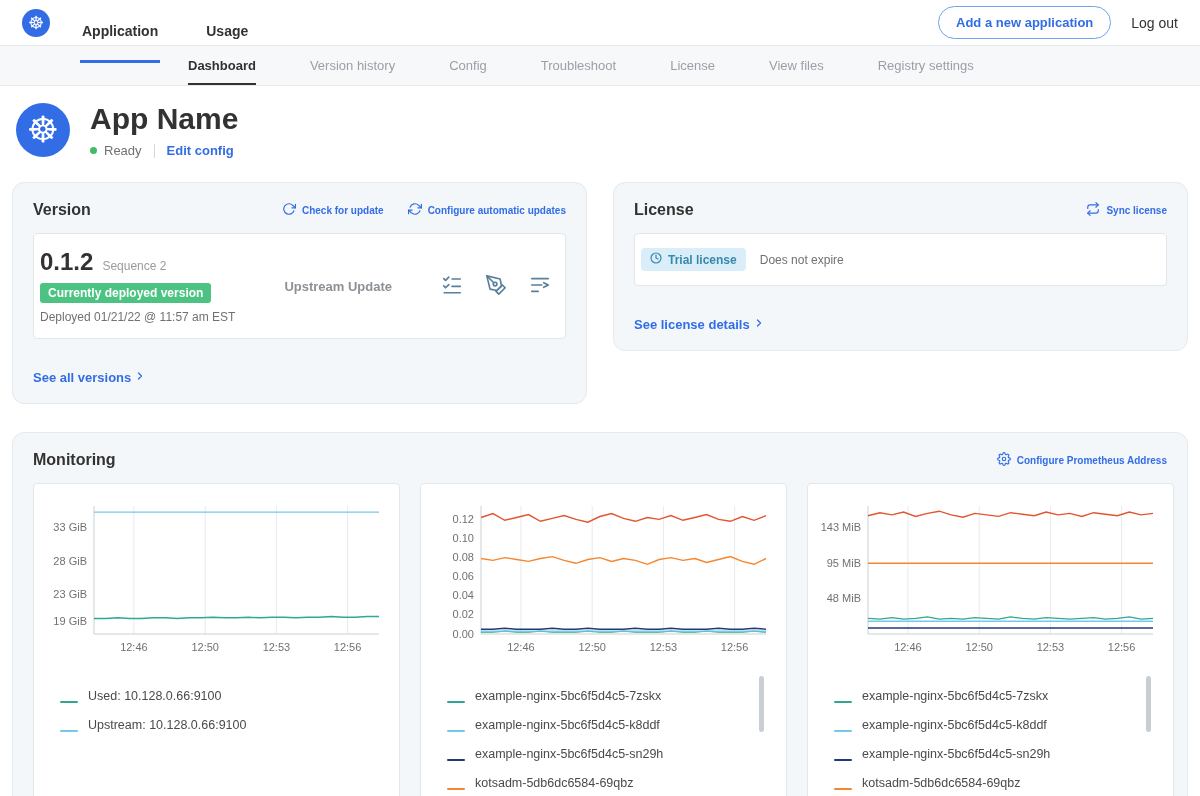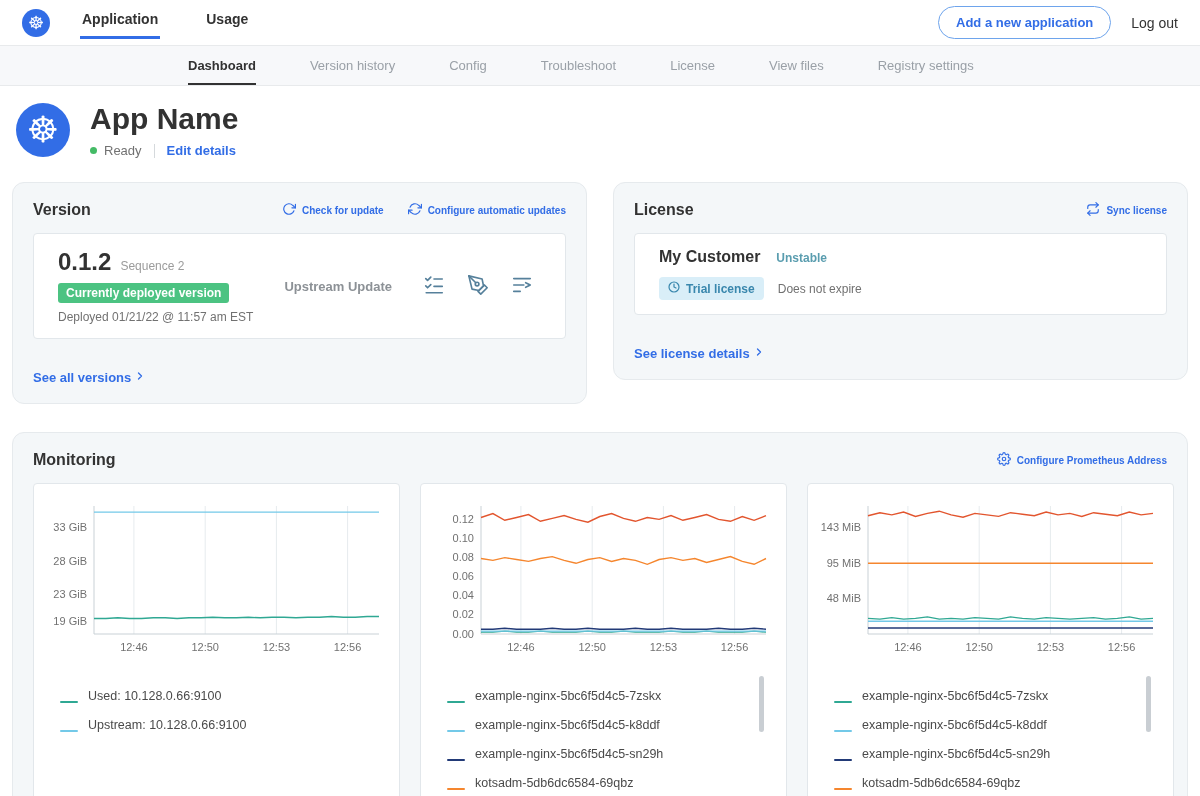--- a/index.html
+++ b/index.html
@@ -5,21 +5,21 @@
   *{box-sizing:border-box;}
   html,body{margin:0;padding:0;background:#fff;}
   body{font-family:"Liberation Sans",sans-serif;color:#323232;font-size:14px;min-width:1200px;}
   a{text-decoration:none;cursor:pointer;}
 
   
   .navbar{height:46px;display:flex;align-items:center;background:#fff;border-bottom:1px solid #e8eaec;padding:0 22px;}
   .logo-badge{width:28px;height:28px;border-radius:50%;background:#326de6;color:#fff;display:flex;align-items:center;justify-content:center;
     font-size:18px;line-height:1;margin-right:30px;font-family:"DejaVu Sans",sans-serif;flex:none;}
   .nav-tabs{display:flex;height:46px;}
-  .nav-tab{height:38px;display:inline-flex;align-items:center;padding:0 2px;margin-right:44px;font-size:14px;font-weight:bold;color:#323232;position:relative;}
+  .nav-tab{height:62px;display:inline-flex;align-items:center;padding:0 2px;margin-right:44px;font-size:14px;font-weight:bold;color:#323232;position:relative;}
   .nav-tab.active::after{content:"";position:absolute;left:0;right:0;bottom:-1px;height:3px;background:#326de6;}
   .navbar-right{margin-left:auto;display:flex;align-items:center;gap:20px;}
   .add-app-btn{border:1px solid #6ea4ec;color:#326de6;background:#fff;border-radius:17px;padding:8px 17px;font-size:13px;font-weight:bold;
     font-family:"Liberation Sans",sans-serif;cursor:pointer;}
   .logout{color:#323232;font-size:14px;}
 
   
   .subnav{height:40px;background:#f7f8fa;border-bottom:1px solid #e8eaec;display:flex;align-items:stretch;padding-left:188px;gap:54px;}
   .subnav-tab{font-size:13px;color:#9aa0a7;display:inline-flex;align-items:center;position:relative;font-weight:400;}
   .subnav-tab.active{color:#323232;font-weight:bold;}
@@ -37,21 +37,21 @@
 
   
   main{padding:0 12px 24px;}
   .panel-row{display:flex;gap:26px;margin-bottom:28px;align-items:flex-start;}
   .panel{background:#f4f7f9;border:1px solid #e6eaed;border-radius:12px;padding:18px 20px;flex:1;}
   .panel-head{display:flex;align-items:center;justify-content:space-between;margin-bottom:14px;}
   .panel-title{font-size:16px;font-weight:bold;margin:0;}
   .panel-links{display:flex;gap:24px;align-items:center;}
   .icon-link{color:#326de6;font-size:10px;font-weight:bold;display:inline-flex;align-items:center;gap:6px;}
   .icon-link svg{flex:none;}
-  .inner-card{background:#fff;border:1px solid #e2e7eb;border-radius:4px;padding:14px 24px;}
+  .inner-card{background:#fff;border:1px solid #e2e7eb;border-radius:4px;padding:14px 6px;}
 
   
   .version-inner{display:flex;align-items:center;justify-content:space-between;min-height:88px;}
   .ver-number-row{display:flex;align-items:baseline;}
   .ver-number{font-size:24px;font-weight:bold;}
   .seq{font-size:12px;color:#9b9b9b;margin-left:9px;}
   .deployed-badge{display:inline-block;background:#4cc382;color:#fff;font-size:12px;font-weight:bold;padding:3px 8px;border-radius:3px;margin:7px 0;}
   .deployed-at{font-size:12px;color:#717171;}
   .upstream{font-size:13px;font-weight:bold;color:#8c9196;}
   .ver-icons{display:flex;gap:22px;color:#56809b;align-items:center;padding-right:8px;}
@@ -101,21 +101,21 @@
 </nav>
 
 <section class="app-header">
   <div class="app-icon">☸</div>
   <div>
     <h1 class="app-title">App Name</h1>
     <div class="status-row">
       <span class="dot"></span>
       <span>Ready</span>
       <span class="vsep"></span>
-      <a class="edit-config">Edit details</a>
+      <a class="edit-config">Edit config</a>
     </div>
   </div>
 </section>
 
 <main>
 
   <div class="panel-row">
 
     <section class="panel">
       <div class="panel-head">
@@ -188,24 +188,20 @@
                 <polyline points="17 1 21 5 17 9"></polyline>
                 <path d="M3 11V9a4 4 0 0 1 4-4h14"></path>
                 <polyline points="7 23 3 19 7 15"></polyline>
                 <path d="M21 13v2a4 4 0 0 1-4 4H3"></path>
               </svg></span>
           <span>Sync license</span>
         </a>
       </div>
 
       <div class="inner-card">
-        <div class="cust-row">
-          <span class="cust-name">My Customer</span>
-          <span class="channel">Unstable</span>
-        </div>
         <div class="license-badges">
           <span class="trial-badge">
             <span><svg width="12" height="12" viewBox="0 0 24 24" fill="none" stroke="currentColor" stroke-width="2.4" stroke-linecap="round" stroke-linejoin="round">
                   <circle cx="12" cy="12" r="10"></circle>
                   <polyline points="12 6 12 12 16 14"></polyline>
                 </svg></span>
             <span>Trial license</span>
           </span>
           <span class="expiry">Does not expire</span>
         </div>

